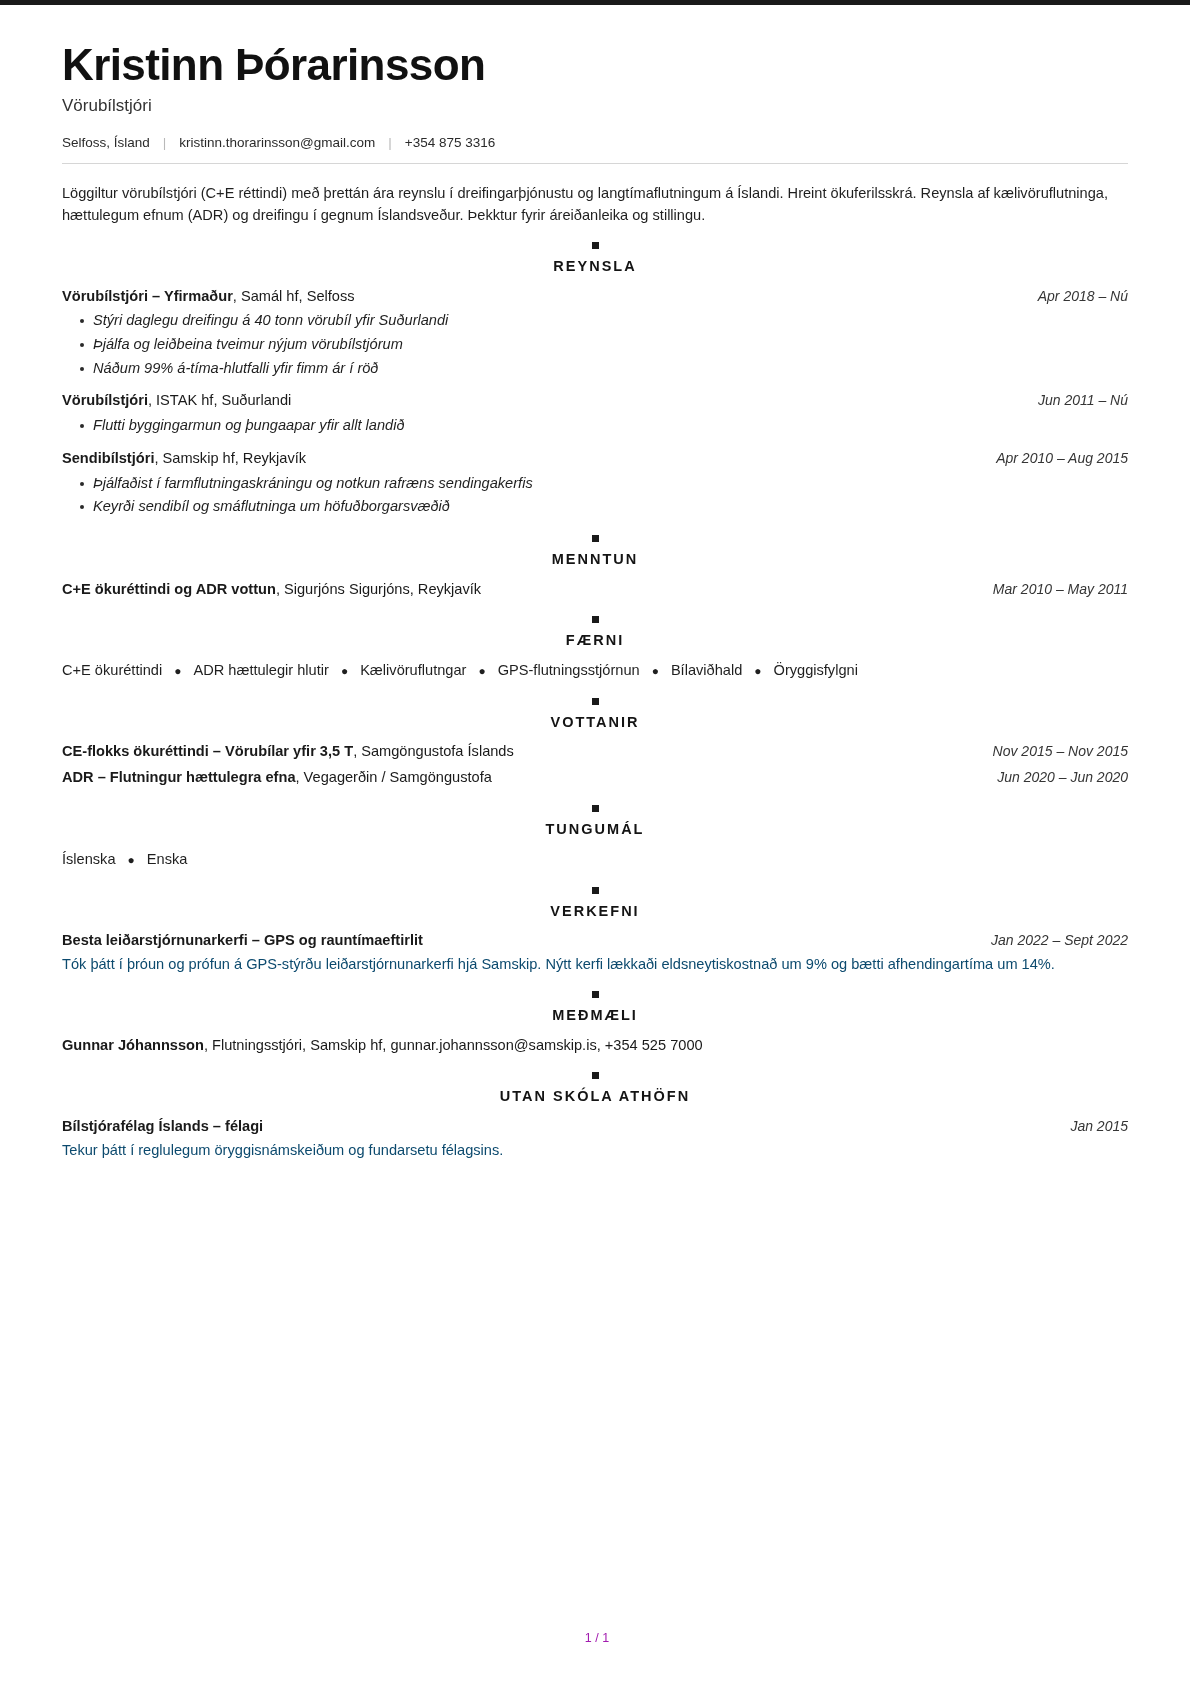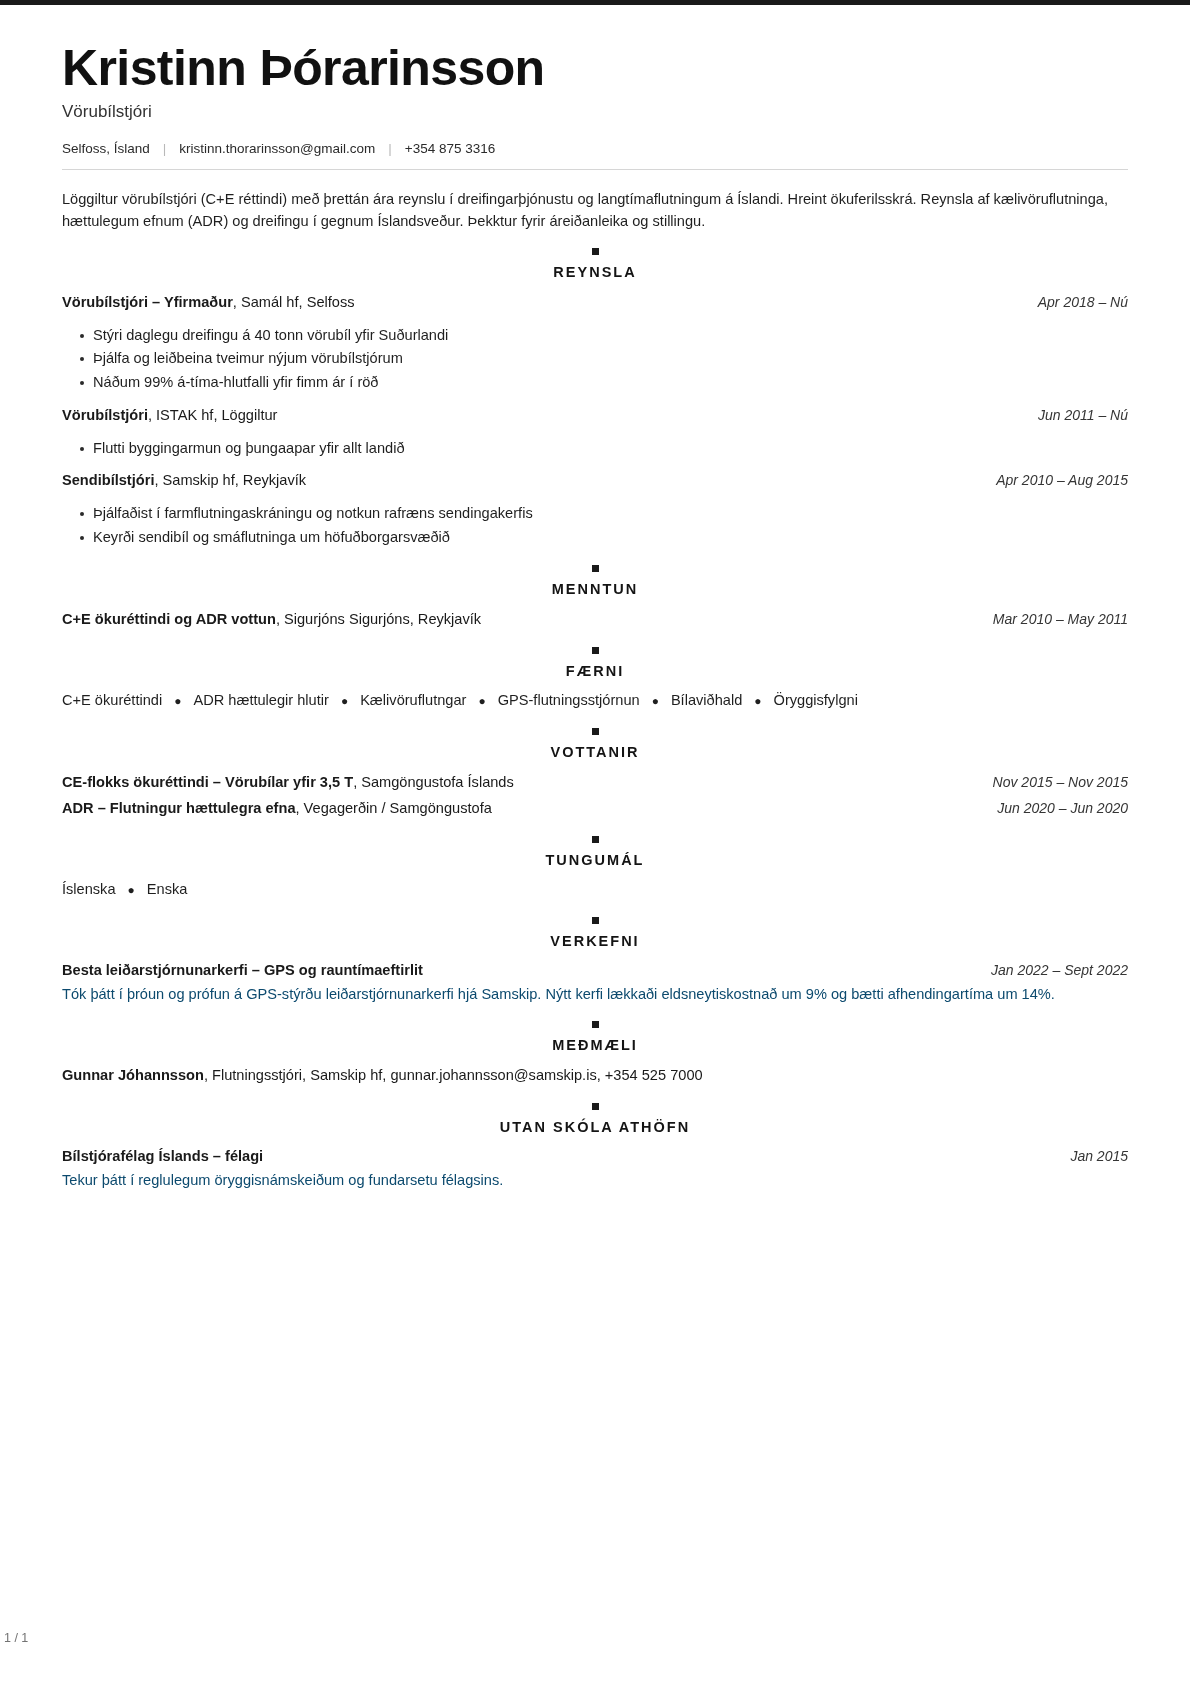--- a/index.html
+++ b/index.html
@@ -15,21 +15,21 @@
   .top-rule {
     position: absolute;
     top: 0; left: 0; right: 0;
     height: 5px;
     background: #1a1a1a;
   }
   .page {
     padding: 42px 62px 0 62px;
   }
   .name {
-    font-size: 50px;
+    font-size: 44px;
     font-weight: bold;
     letter-spacing: -0.6px;
     line-height: 1.06;
     margin: 0 0 6px 0;
     color: #111111;
   }
   .role {
     font-size: 17px;
     font-weight: normal;
     color: #333333;
@@ -100,22 +100,23 @@
   .entry-date {
     font-size: 14px;
     font-style: italic;
     color: #353535;
     white-space: nowrap;
     flex: none;
     text-align: right;
   }
   ul.bullets {
     list-style: none;
-    margin: 10px 0 10px 0;
+    margin: 2px 0 10px 0;
     padding: 0;
+    font-style: italic;
   }
   ul.bullets li {
     position: relative;
     padding-left: 31px;
     font-size: 14.6px;
     line-height: 1.62;
     color: #1f1f1f;
   }
   ul.bullets li::before {
     content: "";
@@ -144,22 +145,23 @@
     font-size: 14.6px;
     line-height: 1.52;
     color: #0c4a6e;
     margin: 1px 0 0 0;
   }
   .entry-gap { margin-bottom: 11px; }
   .footer {
     position: absolute;
     bottom: 38px;
     left: 4px; right: 0;
+    text-align: center;
     font-size: 12.5px;
-    color: #737373;
+    color: #a21caf;
   }
 </style>
 </head>
 <body>
 
 <div class="top-rule"></div>
 
 <div class="page">
 
   <h1 class="name">Kristinn Þórarinsson</h1>
@@ -190,21 +192,21 @@
       </div>
       <ul class="bullets">
         <li>Stýri daglegu dreifingu á 40 tonn vörubíl yfir Suðurlandi</li>
         <li>Þjálfa og leiðbeina tveimur nýjum vörubílstjórum</li>
         <li>Náðum 99% á-tíma-hlutfalli yfir fimm ár í röð</li>
       </ul>
     </div>
 
     <div class="entry">
       <div class="entry-row">
-        <div class="entry-title"><b>Vörubílstjóri</b><span>, ISTAK hf, Löggiltur</span></div>
+        <div class="entry-title"><b>Vörubílstjóri</b><span>, ISTAK hf, Suðurlandi</span></div>
         <div class="entry-date">Jun 2011 – Nú</div>
       </div>
       <ul class="bullets">
         <li>Flutti byggingarmun og þungaapar yfir allt landið</li>
       </ul>
     </div>
 
     <div class="entry">
       <div class="entry-row">
         <div class="entry-title"><b>Sendibílstjóri</b><span>, Samskip hf, Reykjavík</span></div>

